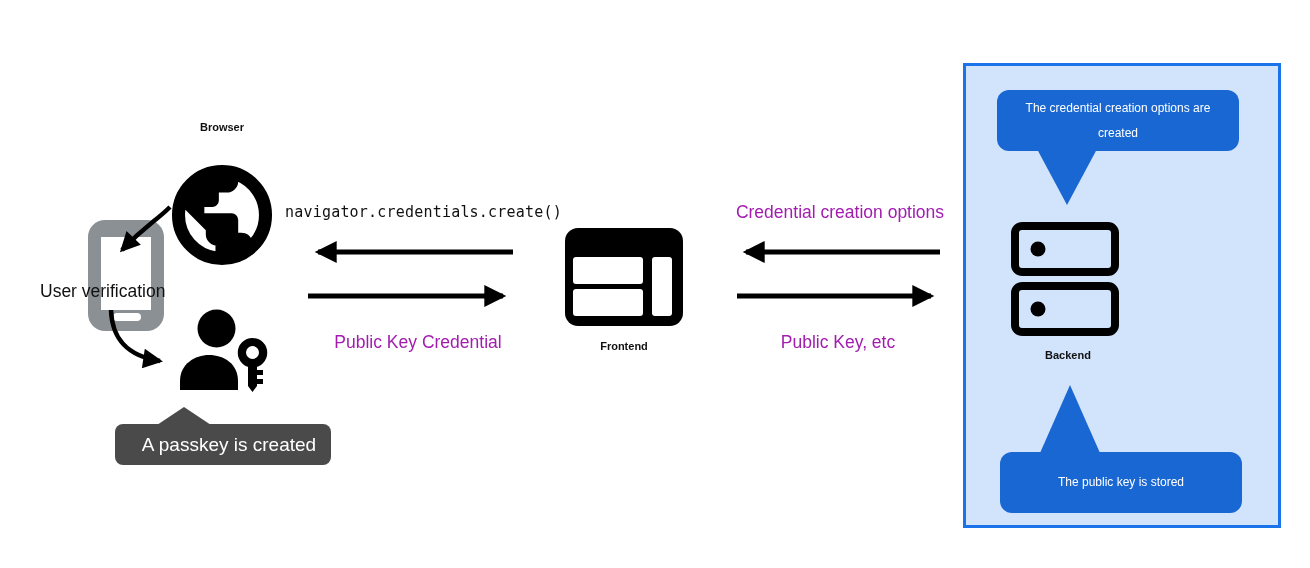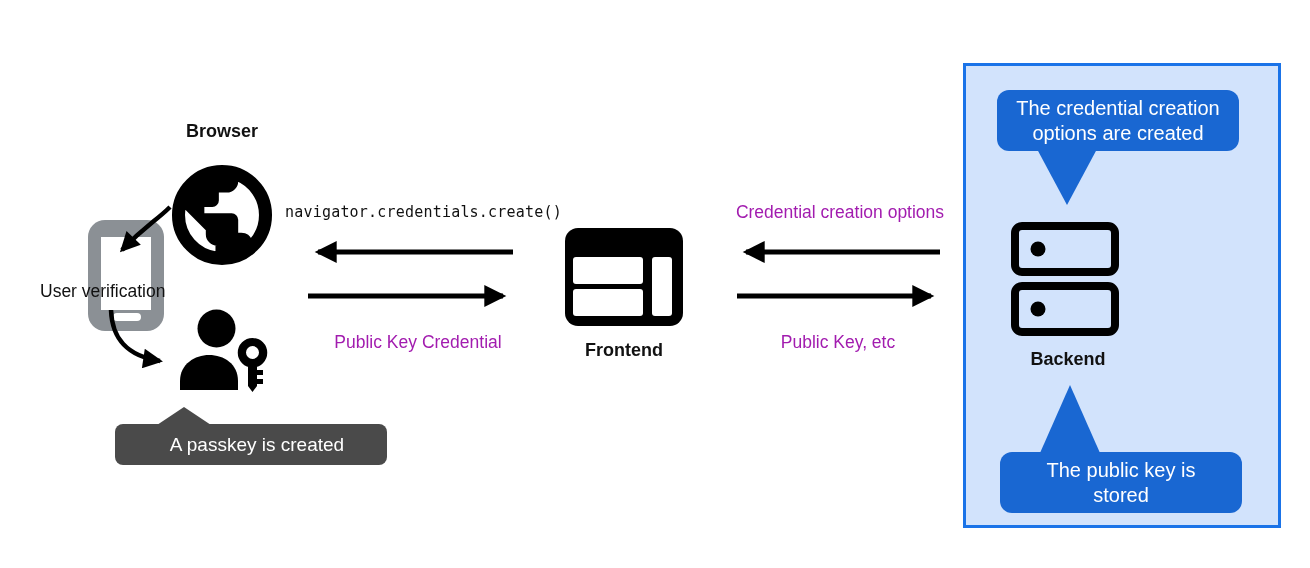--- a/index.html
+++ b/index.html
@@ -11,21 +11,21 @@
     background: #ffffff;
     font-family: "Liberation Sans", sans-serif;
     color: #1a1a1a;
     overflow: hidden;
   }
   .abs { position: absolute; }
 
   .icon-label {
     position: absolute;
     font-weight: 700;
-    font-size: 18px;
+    font-size: 11px;
     color: #111111;
     text-align: center;
   }
   .arrow-label {
     position: absolute;
     font-size: 17.5px;
     color: #a21caf;
     text-align: center;
   }
   .code-label {
@@ -43,21 +43,21 @@
     font-size: 17.5px;
     color: #111111;
     text-align: left;
     z-index: 5;
   }
 
   
   .tooltip-box {
     position: absolute;
     left: 115px; top: 424px;
-    width: 272px; height: 41px;
+    width: 216px; height: 41px;
     background: #4a4a4a;
     border-radius: 8px;
     color: #ffffff;
     font-size: 19px;
     display: flex; align-items: center; justify-content: center;
     z-index: 4;
     padding-left: 12px;
   }
   .tooltip-tri {
     position: absolute;
@@ -75,21 +75,21 @@
     left: 963px; top: 63px;
     width: 318px; height: 465px;
     background: #d2e3fc;
     border: 3px solid #1a73e8;
   }
   .bubble {
     position: absolute;
     background: #1967d2;
     border-radius: 12px;
     color: #ffffff;
-    font-size: 20px;
+    font-size: 12px;
     line-height: 25px;
     display: flex; align-items: center; justify-content: center;
     text-align: center;
     z-index: 3;
   }
   .bubble-top { left: 997px; top: 90px; width: 242px; height: 61px; padding: 0 16px; }
   .bubble-bottom { left: 1000px; top: 452px; width: 242px; height: 61px; padding: 0 34px; }
   .bubble-tri-down {
     position: absolute;
     left: 1037px; top: 149px;

